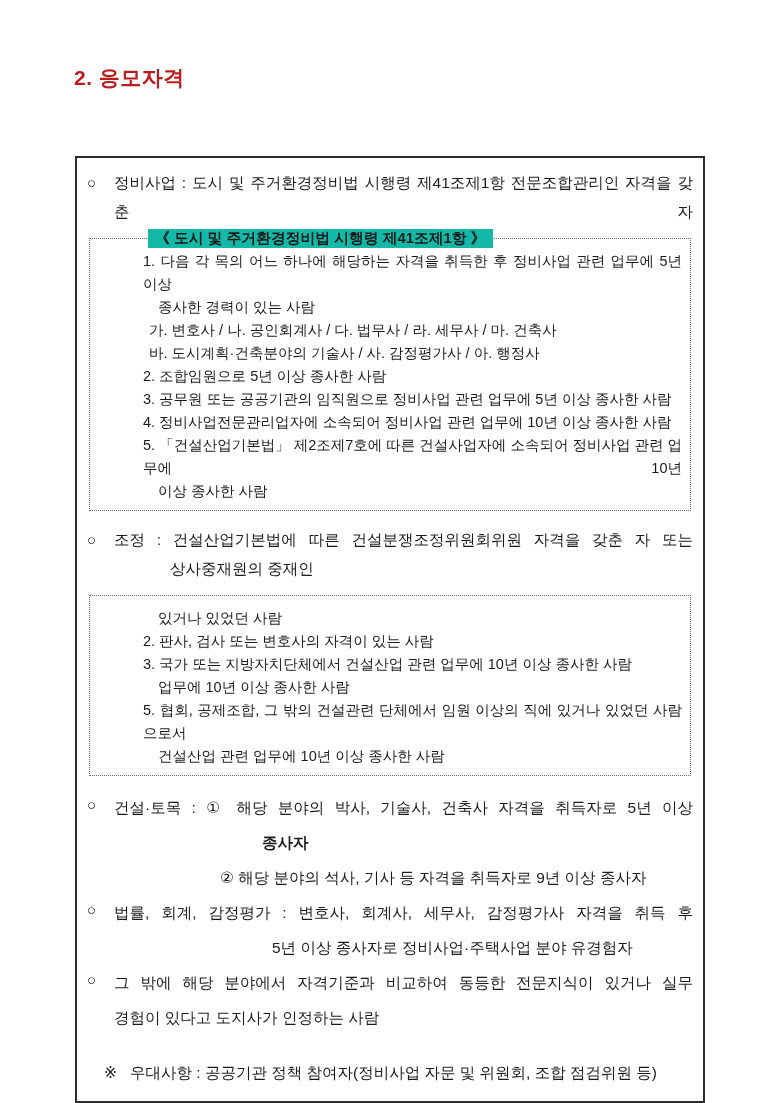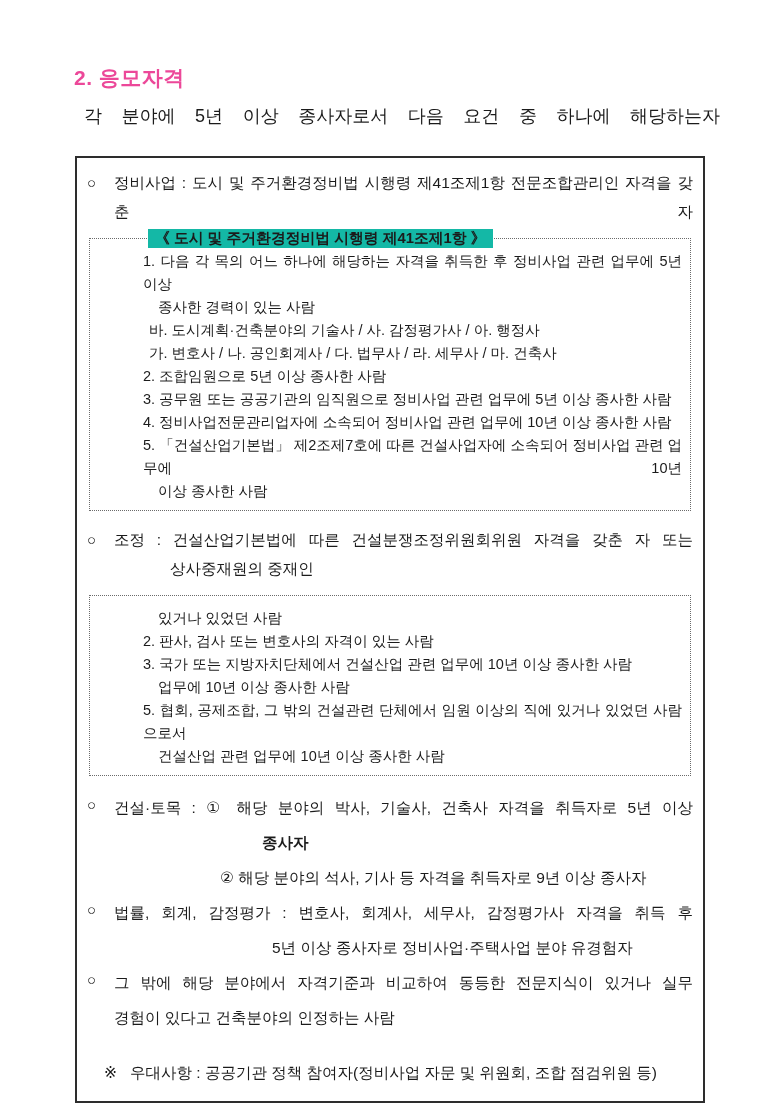--- a/index.html
+++ b/index.html
@@ -6,21 +6,21 @@
   body{
     width:780px;height:1103px;
     font-family:"Liberation Sans","DejaVu Sans",sans-serif;
     color:#1b1b1b;
     -webkit-font-smoothing:antialiased;
   }
   .page{position:relative;width:780px;height:1103px;overflow:hidden;background:#fff;}
 
   .title{
     position:absolute;left:74px;top:64px;
-    font-size:21px;font-weight:700;letter-spacing:.5px;color:#ec4899;
+    font-size:21px;font-weight:700;letter-spacing:.5px;color:#b91c1c;
   }
   .subtitle{
     position:absolute;left:84px;top:104px;width:636px;
     font-size:18px;color:#1b1b1b;
     text-align:justify;text-align-last:justify;
   }
 
   .mainbox{
     position:absolute;left:75px;top:156px;width:606px;
     border:2px solid #2d2d2d;
@@ -63,38 +63,37 @@
   }
   .note .marker{flex:none;width:26px;line-height:28px;}
   .note .content{flex:1;line-height:28px;}
 </style>
 </head>
 <body>
 
 <div class="page">
 
   <div class="title">2. 응모자격</div>
-  <div class="subtitle">각 분야에 5년 이상 종사자로서 다음 요건 중 하나에 해당하는자</div>
 
   <div class="mainbox">
 
     <div class="bullet sec first">
       <span class="marker">○</span>
       <div class="content">
           <div class="ln j">정비사업 : 도시 및 주거환경정비법 시행령 제41조제1항 전문조합관리인 자격을 갖춘 자</div>
         </div>
     </div>
 
     <div class="dashedbox box1">
       <div class="legend">《 도시 및 주거환경정비법 시행령 제41조제1항 》</div>
       <div class="lines">
           <div class="ln j">1. 다음 각 목의 어느 하나에 해당하는 자격을 취득한 후 정비사업 관련 업무에 5년 이상</div>
           <div class="ln" style="padding-left: 15px;">종사한 경력이 있는 사람</div>
+          <div class="ln" style="padding-left: 6px;">가. 변호사 / 나. 공인회계사 / 다. 법무사 / 라. 세무사 / 마. 건축사</div>
           <div class="ln" style="padding-left: 6px;">바. 도시계획·건축분야의 기술사 / 사. 감정평가사 / 아. 행정사</div>
-          <div class="ln" style="padding-left: 6px;">가. 변호사 / 나. 공인회계사 / 다. 법무사 / 라. 세무사 / 마. 건축사</div>
           <div class="ln">2. 조합임원으로 5년 이상 종사한 사람</div>
           <div class="ln">3. 공무원 또는 공공기관의 임직원으로 정비사업 관련 업무에 5년 이상 종사한 사람</div>
           <div class="ln">4. 정비사업전문관리업자에 소속되어 정비사업 관련 업무에 10년 이상 종사한 사람</div>
           <div class="ln j">5. 「건설산업기본법」 제2조제7호에 따른 건설사업자에 소속되어 정비사업 관련 업무에 10년</div>
           <div class="ln" style="padding-left: 15px;">이상 종사한 사람</div>
         </div>
     </div>
 
     <div class="bullet sec">
       <span class="marker">○</span>
@@ -129,21 +128,21 @@
       <div class="content">
           <div class="ln j">법률, 회계, 감정평가 : 변호사, 회계사, 세무사, 감정평가사 자격을 취득 후</div>
           <div class="ln" style="padding-left: 158px;">5년 이상 종사자로 정비사업·주택사업 분야 유경험자</div>
         </div>
     </div>
 
     <div class="bullet loose">
       <span class="marker">○</span>
       <div class="content">
           <div class="ln j">그 밖에 해당 분야에서 자격기준과 비교하여 동등한 전문지식이 있거나 실무</div>
-          <div class="ln">경험이 있다고 건축분야의 인정하는 사람</div>
+          <div class="ln">경험이 있다고 도지사가 인정하는 사람</div>
         </div>
     </div>
 
     <div class="note">
       <span class="marker">※</span>
       <div class="content">우대사항 : 공공기관 정책 참여자(정비사업 자문 및 위원회, 조합 점검위원 등)</div>
     </div>
 
   </div>
 </div>

